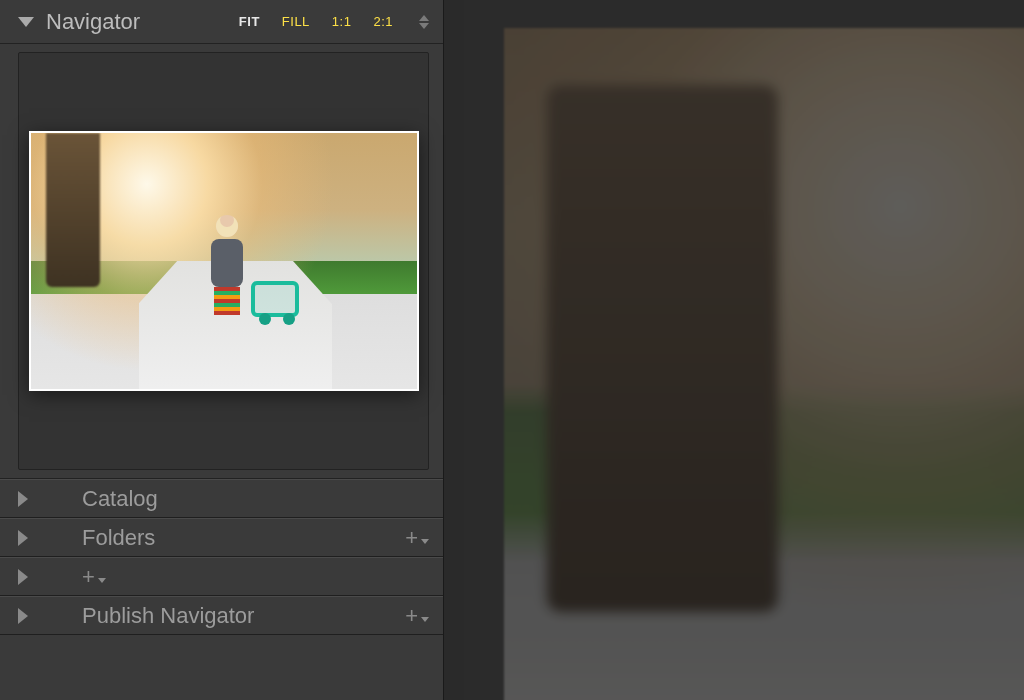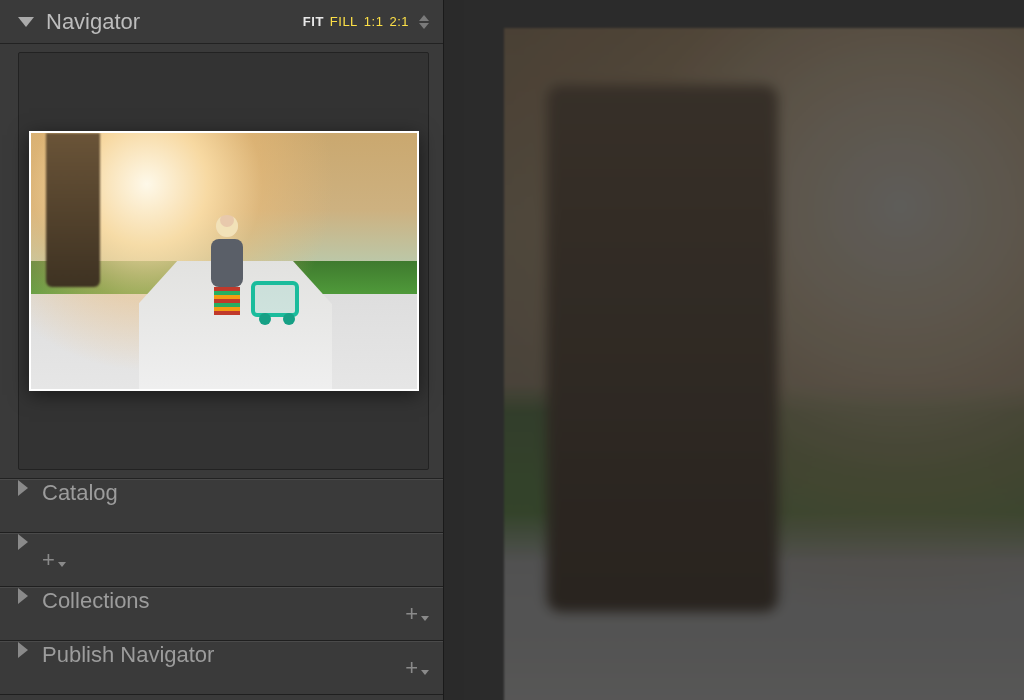--- a/index.html
+++ b/index.html
@@ -34,21 +34,21 @@
   }
   .nav-title {
     color: #bdbdbd;
     font-size: 22px;
     font-weight: 400;
     flex: 1;
   }
   .zoom-group {
     display: flex;
     align-items: center;
-    gap: 6px;
+    gap: 22px;
     font-size: 13px;
     letter-spacing: 0.5px;
   }
   .zoom-btn {
     color: #fde047;
     cursor: pointer;
     user-select: none;
   }
   .zoom-btn.active { color: #e8e8e8; font-weight: 600; }
   .stepper {
@@ -149,25 +149,27 @@
     box-shadow: 24px 0 0 #16a085;
   }
 
   
   .sections {
     margin-top: 8px;
     border-top: 1px solid #222;
   }
   .section-row {
     display: flex;
-    height: 54px;
+    align-items: center;
+    height: 39px;
     padding: 0 14px 0 18px;
     border-top: 1px solid #4a4a4a;
     border-bottom: 1px solid #1f1f1f;
     position: relative;
+    gap: 40px;
   }
   .section-row:first-child { border-top: 1px solid #4a4a4a; }
   .disclosure-right {
     width: 0; height: 0;
     border-top: 8px solid transparent;
     border-bottom: 8px solid transparent;
     border-left: 10px solid #8a8a8a;
     margin-right: 14px;
     cursor: pointer;
   }
@@ -269,26 +271,26 @@
 
     <div class="sections">
 
       <div class="section-row">
         <div class="disclosure-right"></div>
         <div class="section-label">Catalog</div>
       </div>
 
       <div class="section-row">
         <div class="disclosure-right"></div>
+        <div class="section-label">Folders</div>
         <div class="plus-btn">+<span class="tiny-down"></span></div>
       </div>
 
       <div class="section-row">
         <div class="disclosure-right"></div>
-        <div class="section-label">Collections</div>
         <div class="plus-btn">+<span class="tiny-down"></span></div>
       </div>
 
       <div class="section-row">
         <div class="disclosure-right"></div>
         <div class="section-label">Publish Navigator</div>
         <div class="plus-btn">+<span class="tiny-down"></span></div>
       </div>
 
     </div>

